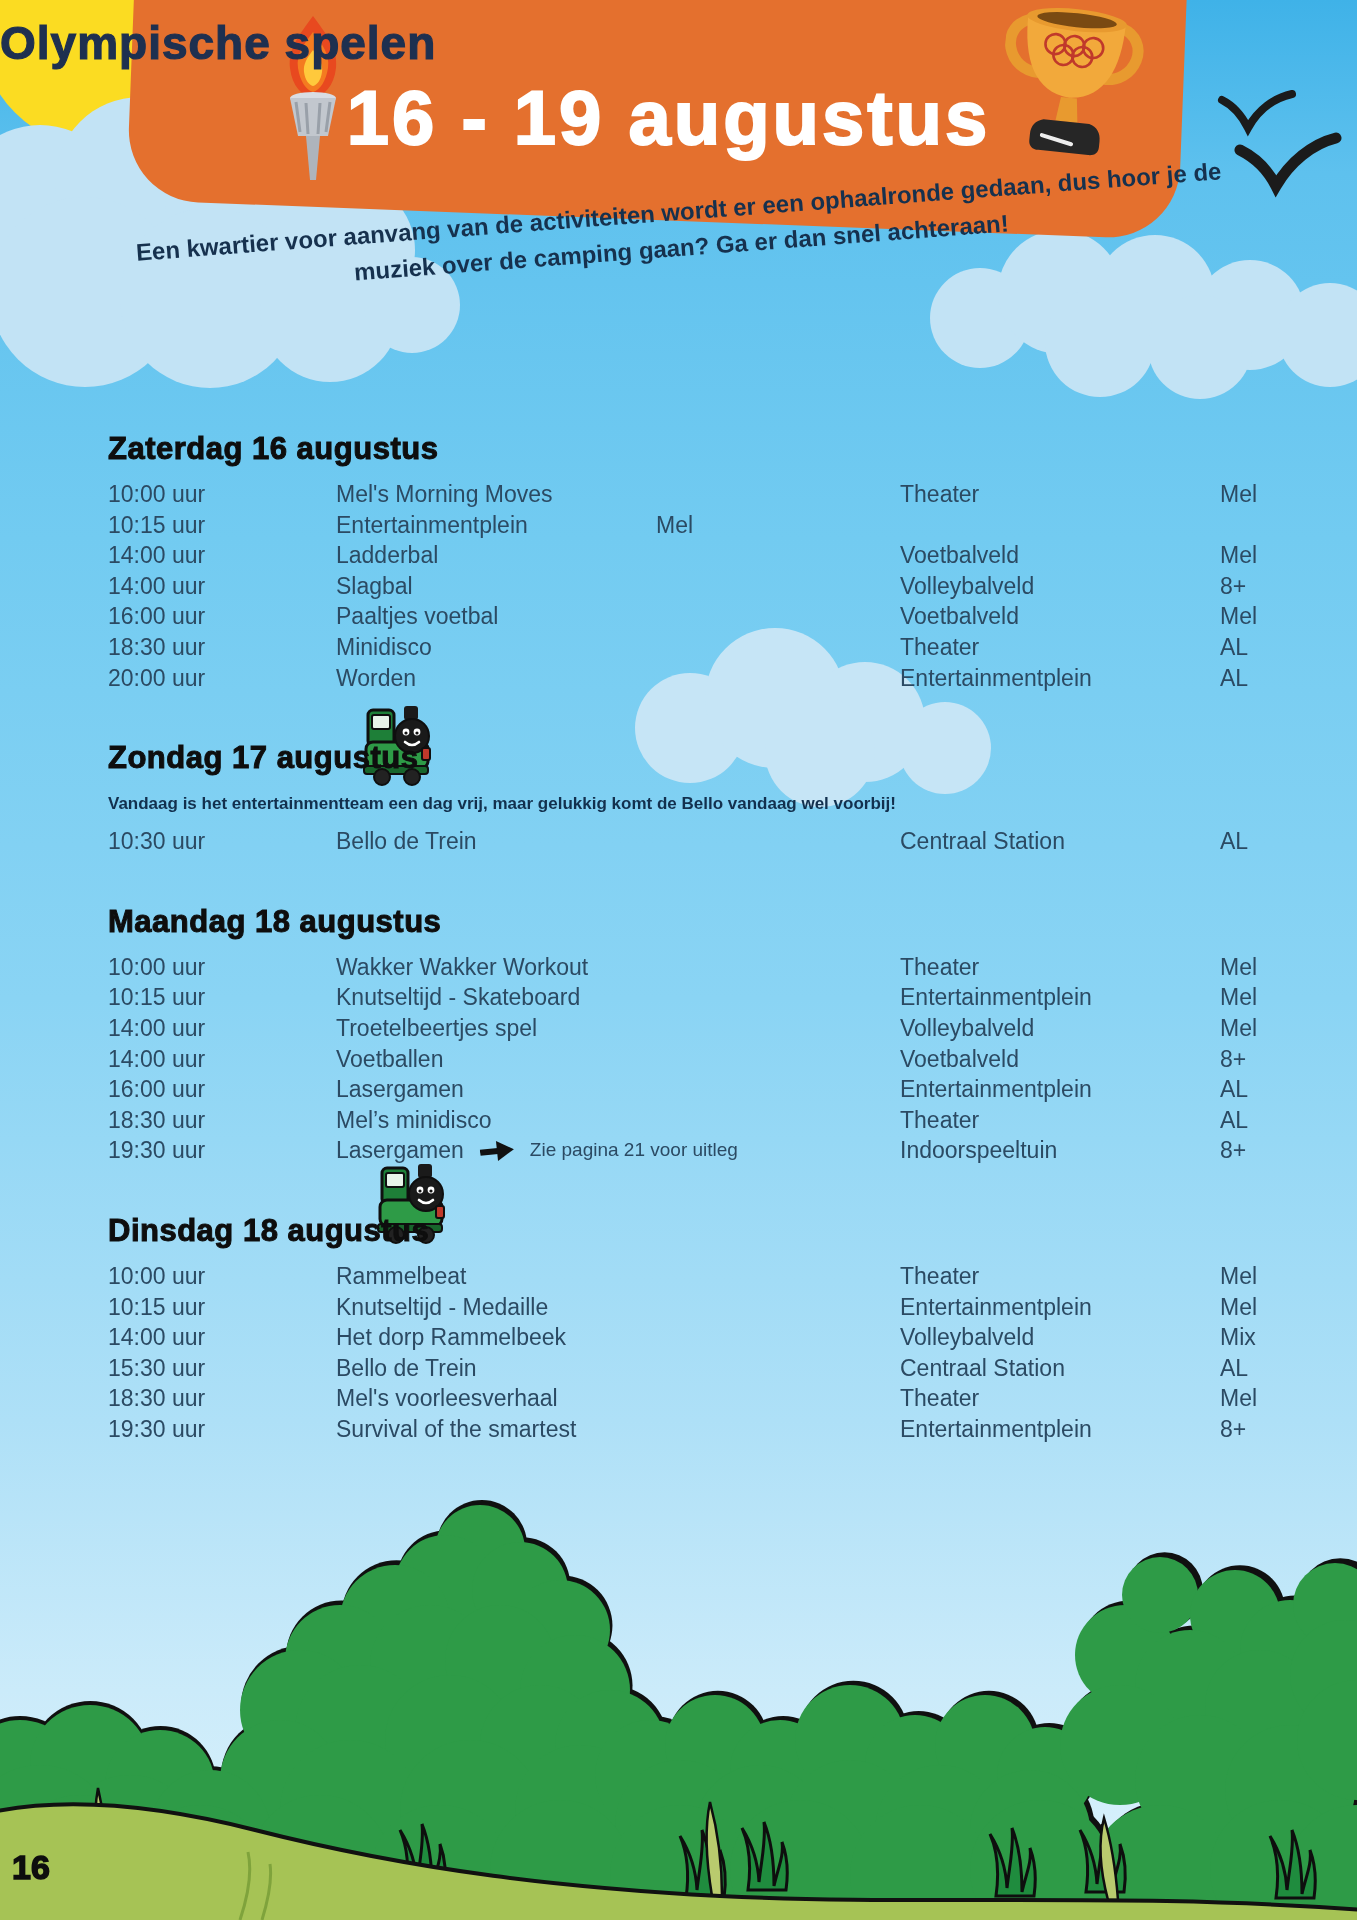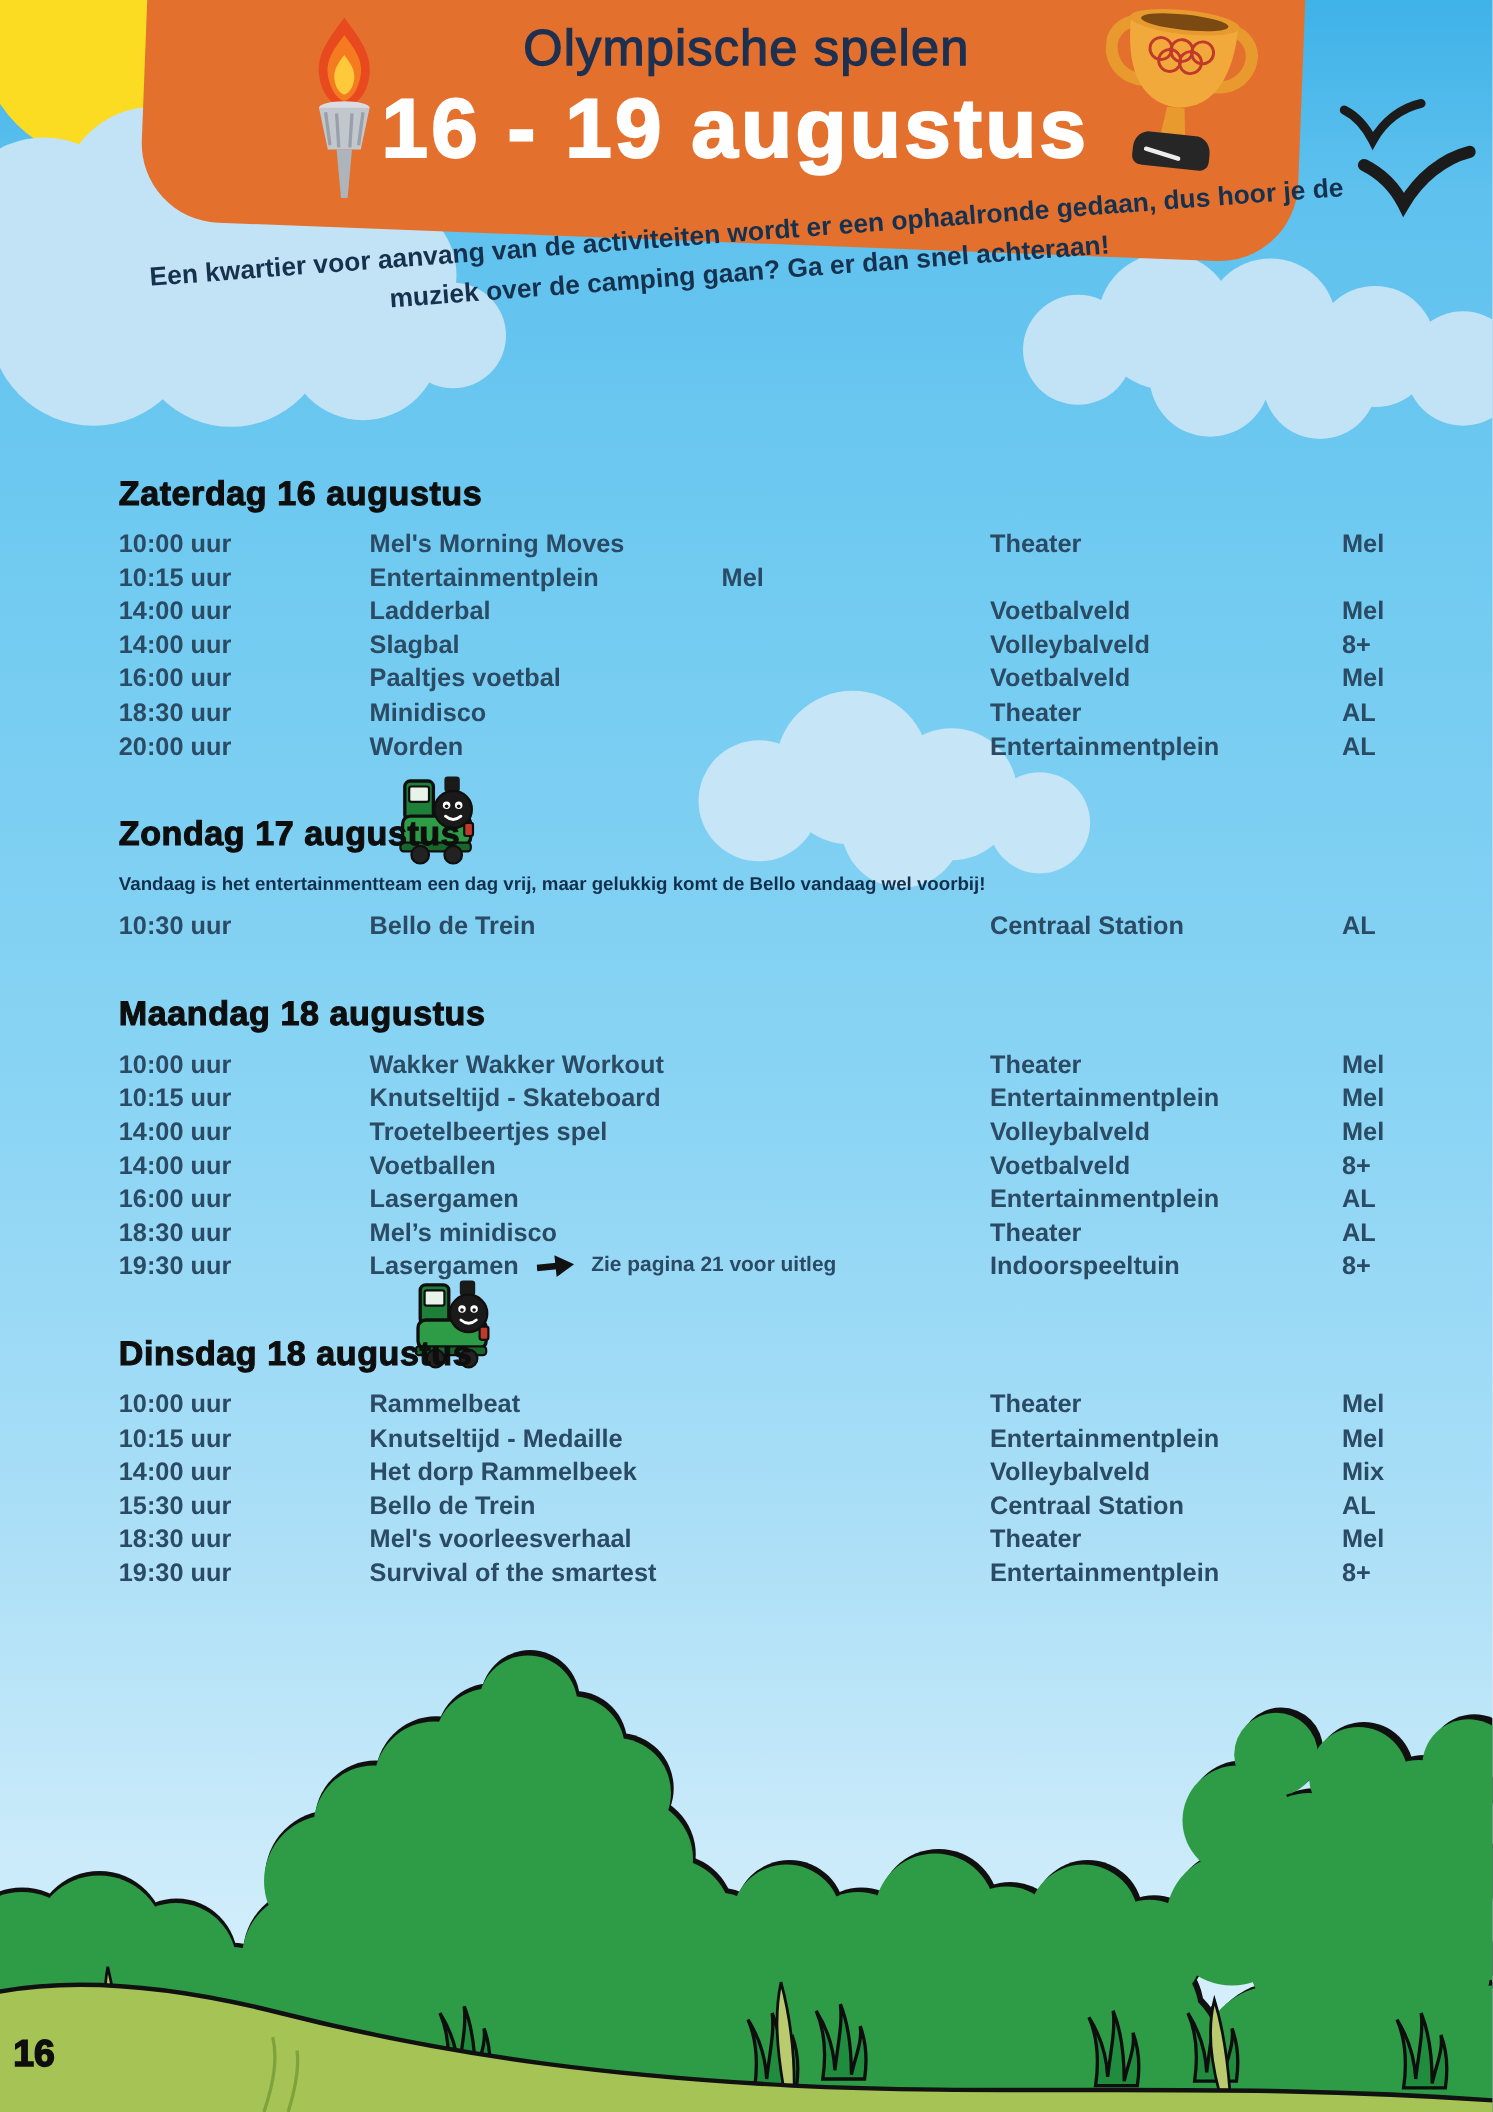--- a/index.html
+++ b/index.html
@@ -10,22 +10,22 @@
   }
   svg { display:block; }
   .decor { position:absolute; pointer-events:none; }
 
   
   .banner {
     position:absolute; left:132px; top:-104px; width:1052px; height:324px;
     background:#E4702E; border-radius:72px; transform:rotate(2.2deg);
   }
   .title-main {
-    position:absolute; left:0; right:0; top:16px; text-align:center;
-    font-weight:normal; font-size:46px; letter-spacing:1px; color:#1E3050;
+    position:absolute; left:0; right:0; top:16px; 
+    font-weight:bold; font-size:46px; letter-spacing:1px; color:#1E3050;
     -webkit-text-stroke:1.2px #1E3050;
   }
   .title-sub {
     position:absolute; left:-20px; right:0; top:74px; text-align:center;
     font-weight:bold; font-size:76px; letter-spacing:3px; color:#FFFFFF;
     -webkit-text-stroke:2px #FFFFFF;
   }
   .announce {
     position:absolute; left:135px; top:194px; width:1090px; text-align:center;
     transform:rotate(-4.3deg); transform-origin:center;
@@ -34,21 +34,21 @@
 
   
   .schedule { position:absolute; left:108px; top:430px; width:1164px; color:#2B4A63; }
   .day { margin-bottom:46px; }
   .day:nth-child(4) { margin-top:10px; }
   .day-title {
     font-weight:bold; font-size:31px; line-height:37px; color:#0E0E0E;
     letter-spacing:0.5px; -webkit-text-stroke:1px #0E0E0E; margin-bottom:12px;
   }
   .day-note { font-weight:bold; font-size:17px; line-height:32px; color:#12304E; margin:2px 0 6px 0; }
-  .srow { display:flex; align-items:flex-end; font-size:23px; line-height:30.6px;font-weight:bold; }
+  .srow { display:flex; align-items:flex-end; font-size:23px; line-height:30.6px; }
   .c-time { width:228px; flex:0 0 auto; }
   .c-activity { width:564px; flex:0 0 auto; display:flex; align-items:center; gap:16px; }
   .c-activity .extra { font-size:19px; }
   .c-location { width:320px; flex:0 0 auto; }
   .c-audience { flex:1 1 auto; }
   .arrow-ic { flex:0 0 auto; transform:rotate(-6deg); }
 
   
   .torch   { left:276px; top:6px; }
   .trophy  { left:1002px; top:2px; transform:rotate(6deg); }

